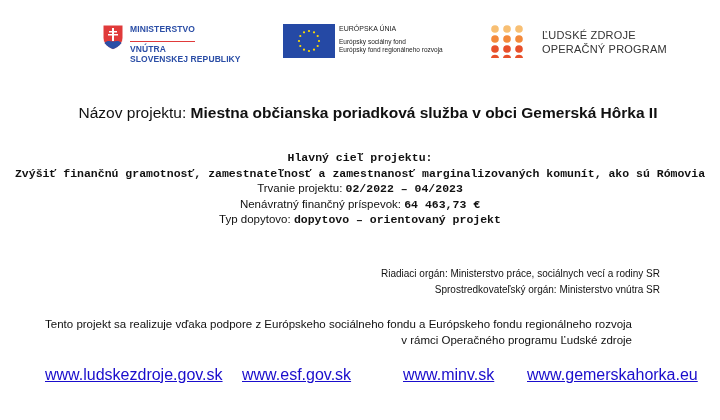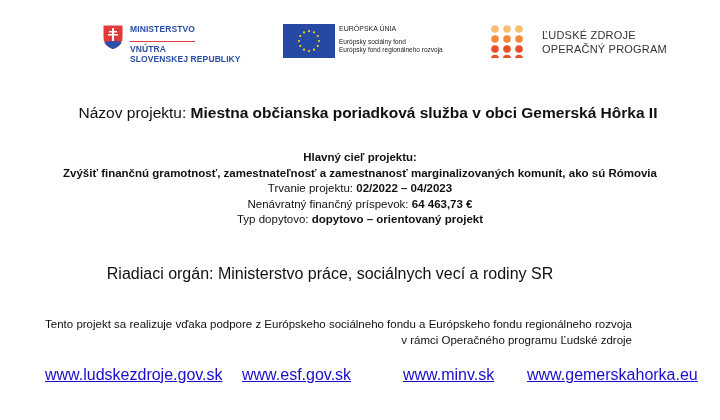--- a/index.html
+++ b/index.html
@@ -69,25 +69,25 @@
     .project-name {
       position: absolute; top: 104px; left: 0; width: 720px;
       font-size: 15.5px; text-align: center; white-space: nowrap; padding-left: 8px;
     }
     .project-name b { font-weight: bold; }
 
     .goal-block {
       position: absolute; top: 150px; left: 0; width: 720px;
       font-size: 11.5px; line-height: 15.5px; text-align: center;
     }
-    .goal-block b { font-weight: bold; }
+    .goal-block b { font-weight: bold; font-family: Liberation Mono, monospace; }
 
     .org-block {
       position: absolute; top: 266px; left: 0; width: 660px;
-      font-size: 16px; line-height: 16px; text-align: center;
+      font-size: 10px; line-height: 16px; text-align: right;
     }
     .support-block {
       position: absolute; top: 316px; left: 0; width: 632px;
       font-size: 11.5px; line-height: 16px; text-align: right;
     }
     .links {
       position: absolute; top: 366px; left: 0; width: 581px; height: 20px;
       font-size: 16px;
     }
     .links a {
@@ -175,20 +175,21 @@
 <div class="goal-block">
   <div><b>Hlavný cieľ projektu:</b></div>
   <div><b>Zvýšiť finančnú gramotnosť, zamestnateľnosť a zamestnanosť marginalizovaných komunít, ako sú Rómovia</b></div>
   <div><span>Trvanie projektu: </span><b>02/2022 – 04/2023</b></div>
   <div><span>Nenávratný finančný príspevok: </span><b>64 463,73 €</b></div>
   <div><span>Typ dopytovo: </span><b>dopytovo – orientovaný projekt</b></div>
 </div>
 
 <div class="org-block">
   <div>Riadiaci orgán: Ministerstvo práce, sociálnych vecí a rodiny SR</div>
+  <div>Sprostredkovateľský orgán: Ministerstvo vnútra SR</div>
 </div>
 
 <div class="support-block">
   <div>Tento projekt sa realizuje vďaka podpore z Európskeho sociálneho fondu a Európskeho fondu regionálneho rozvoja</div>
   <div>v rámci Operačného programu Ľudské zdroje</div>
 </div>
 
 <div class="links">
   <a style="left:45px;">www.ludskezdroje.gov.sk</a>
   <a style="left:242px;">www.esf.gov.sk</a>

